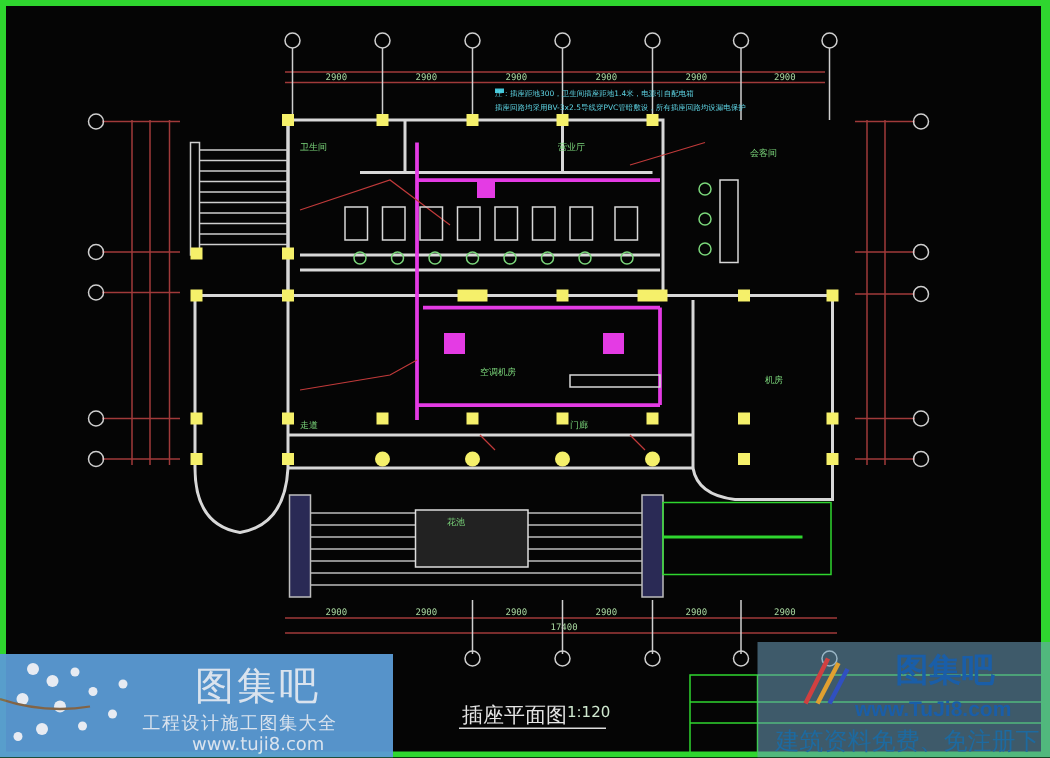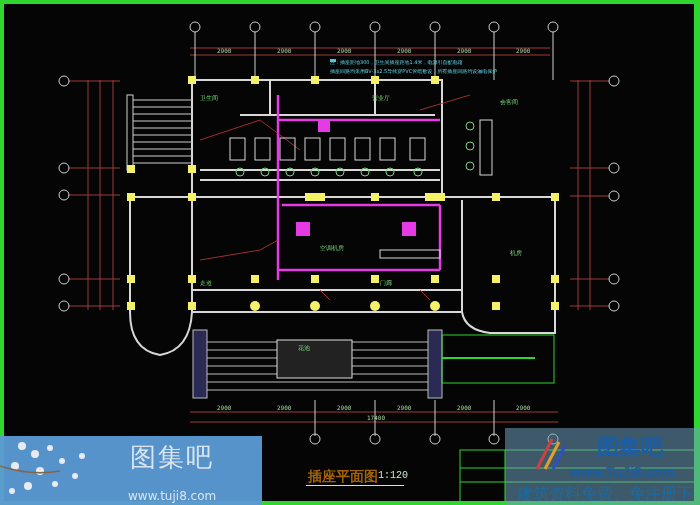--- a/index.html
+++ b/index.html
@@ -7,22 +7,22 @@
   .frame{position:absolute;left:0;top:0;width:700px;height:505px;box-sizing:border-box;border:4px solid #2fd62f;border-right-width:6px;background:#050505;}
   svg.plan{position:absolute;left:0;top:0;}
   .wm-left{position:absolute;left:0;top:436px;width:262px;height:69px;background:#5b9bd5;opacity:.95;}
   .wm-left .t1{position:absolute;left:130px;top:4px;font-size:26px;color:#e6f0fb;letter-spacing:2px;font-family:"DejaVu Serif",serif;}
   .wm-left .t2{position:absolute;left:95px;top:38px;font-size:12px;color:#e6f0fb;letter-spacing:1px;}
   .wm-left .t3{position:absolute;left:128px;top:53px;font-size:12px;color:#e6f0fb;}
   .wm-right{position:absolute;left:505px;top:428px;width:195px;height:77px;background:rgba(110,160,190,.55);}
   .wm-right .t1{position:absolute;left:92px;top:4px;font-size:22px;color:#1a5ea8;font-weight:bold;}
   .wm-right .t2{position:absolute;left:65px;top:36px;font-size:14px;color:#1a5ea8;font-weight:bold;font-family:"Liberation Sans",sans-serif;}
   .wm-right .t3{position:absolute;left:12px;top:56px;font-size:16px;color:#1d6aa0;}
-  .title{position:absolute;left:308px;top:468px;font-size:14px;color:#a16207;font-weight:bold;}
-  .scale{position:absolute;left:378px;top:470px;font-size:10px;color:#cfe8cf;font-family:Liberation Mono, monospace;}
+  .title{position:absolute;left:308px;top:468px;font-size:14px;color:#e5e5e5;font-weight:normal;}
+  .scale{position:absolute;left:378px;top:470px;font-size:10px;color:#cfe8cf;}
   .title-line{position:absolute;left:306px;top:485px;width:98px;height:1px;background:#ddd;}
   .dim{font-family:"DejaVu Sans Mono",monospace;font-size:6px;fill:#a9d8a0;}
   .lbl{font-size:6px;fill:#7bd67b;}
 </style>
 </head>
 <body>
 
 <div class="frame"></div>
 
 <svg class="plan" width="700" height="505">
@@ -286,20 +286,21 @@
         <circle cx="62" cy="25" r="3"></circle>
       <circle cx="28" cy="50" r="4"></circle>
         <circle cx="55" cy="48" r="3"></circle>
         <circle cx="75" cy="40" r="3"></circle>
       <circle cx="12" cy="55" r="3"></circle>
         <circle cx="82" cy="20" r="3"></circle>
     </g>
     <path d="M0 30 Q30 40 60 35" stroke="#8a6a4a" stroke-width="1.5" fill="none"></path>
   </svg>
   <div class="t1">图集吧</div>
+  <div class="t2">工程设计施工图集大全</div>
   <div class="t3">www.tuji8.com</div>
 </div>
 
 <div class="wm-right">
   <svg width="60" height="40" style="position:absolute;left:22px;top:6px">
     <path d="M10 35 L25 5" stroke="#d04040" stroke-width="3"></path>
     <path d="M18 35 L32 8" stroke="#e0a030" stroke-width="3"></path>
     <path d="M26 35 L38 12" stroke="#3050c0" stroke-width="3"></path>
   </svg>
   <div class="t1">图集吧</div>

